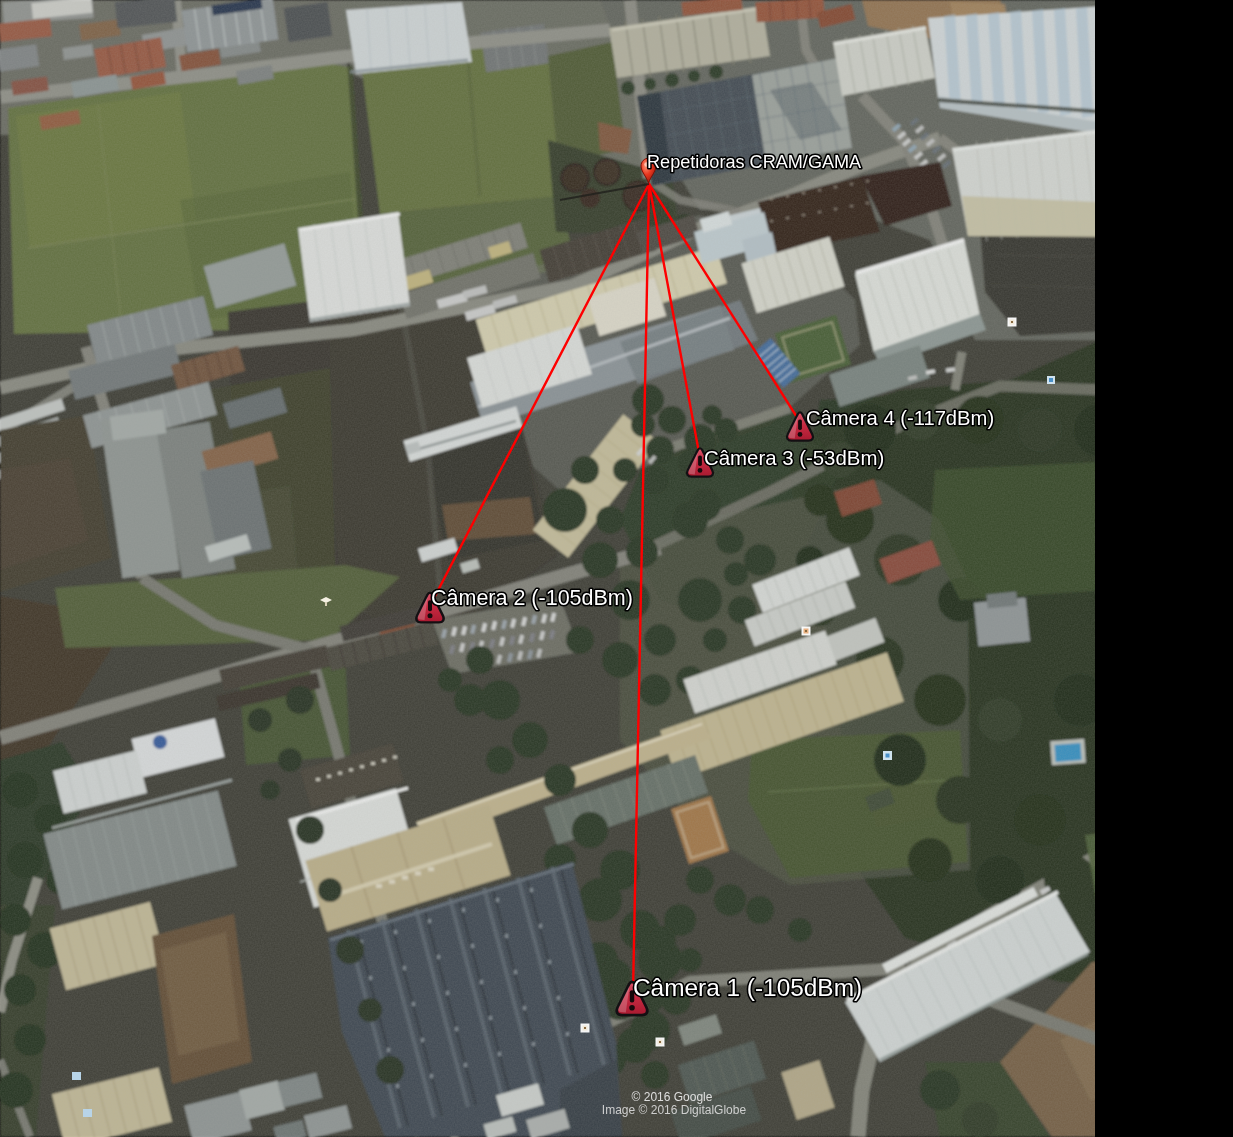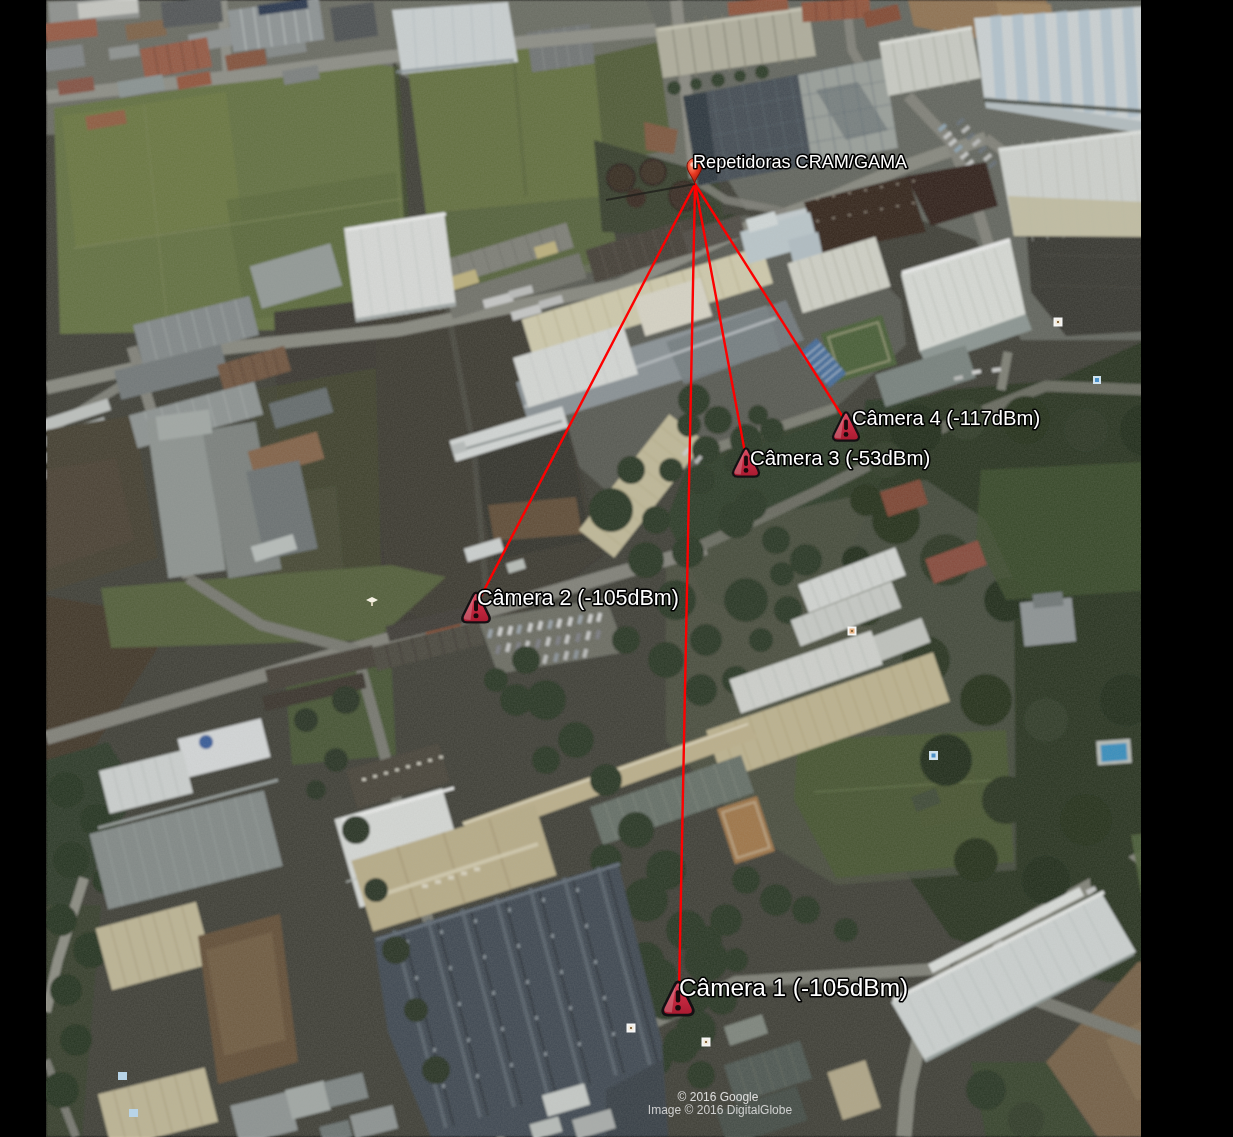--- a/index.html
+++ b/index.html
@@ -1,14 +1,14 @@
 <!DOCTYPE html>
 <html><head><meta charset="utf-8"><style>
 html,body{margin:0;padding:0;background:#000;}
-.wrap{position:relative;width:1095px;height:1137px;overflow:hidden;font-family:"Liberation Sans",sans-serif;margin-left:46px;}
+.wrap{position:relative;width:1095px;height:1137px;overflow:hidden;font-family:"Liberation Sans",sans-serif;}
 </style></head><body>
 <div class="wrap">
 <svg width="1233" height="1137" viewBox="0 0 1233 1137">
 <defs>
 <filter id="soft" x="-3%" y="-3%" width="106%" height="106%">
           <feGaussianBlur stdDeviation="1.0"></feGaussianBlur>
         </filter>
 <filter id="grain">
           <feTurbulence type="fractalNoise" baseFrequency="0.7" numOctaves="2" seed="11"></feTurbulence>
 <feColorMatrix type="matrix" values="0 0 0 0 0.45, 0 0 0 0 0.45, 0 0 0 0 0.42, 0 0 0 0.6 0"></feColorMatrix>

